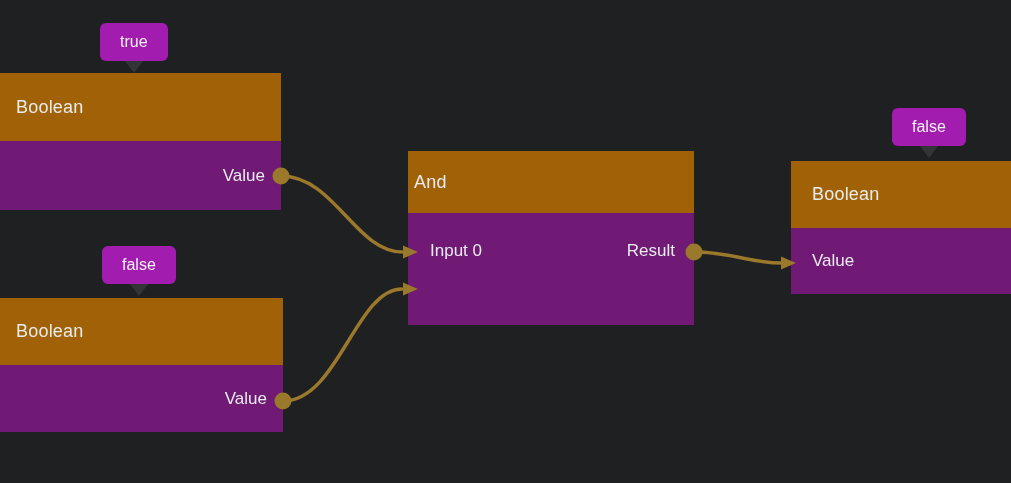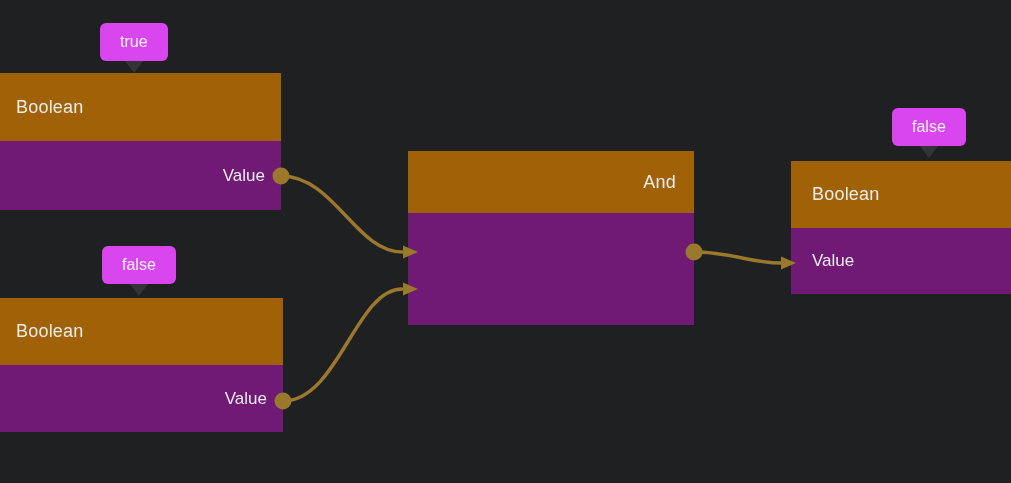--- a/index.html
+++ b/index.html
@@ -36,21 +36,21 @@
   }
   .wires {
     position: absolute;
     left: 0;
     top: 0;
     pointer-events: none;
   }
   .wires g { pointer-events: all; }
   .tooltip {
     position: absolute;
-    background: #d946ef;
+    background: #a21caf;
     color: #f2f2f2;
     font-size: 16px;
     height: 38px;
     line-height: 38px;
     padding: 0 20px;
     border-radius: 6px;
     text-align: center;
   }
   .tooltip::after {
     content: "";
@@ -84,24 +84,28 @@
       <span>Boolean</span>
     </div>
     <div class="node-body" style="height:67px;">
       <div class="port-row" style="height:67px; justify-content:flex-end; padding-right:16px;">
         <span>Value</span>
       </div>
     </div>
   </div>
 
   <div class="node" style="left:408px; top:151px; width:286px;">
-    <div class="node-header" style="height:62px; padding:0 18px;justify-content:flex-end;">
+    <div class="node-header" style="height:62px; padding:0 6px;">
       <span>And</span>
     </div>
     <div class="node-body" style="height:112px; padding-top:20px; box-sizing:border-box;">
+      <div class="port-row" style="height:35px; justify-content:space-between; padding:0 19px 0 22px;">
+        <span>Input 0</span>
+        <span>Result</span>
+      </div>
     </div>
   </div>
 
   <div class="node" style="left:791px; top:161px; width:220px;">
     <div class="node-header" style="height:67px; padding:0 21px;">
       <span>Boolean</span>
     </div>
     <div class="node-body" style="height:66px;">
       <div class="port-row" style="height:66px; padding-left:21px;">
         <span>Value</span>

